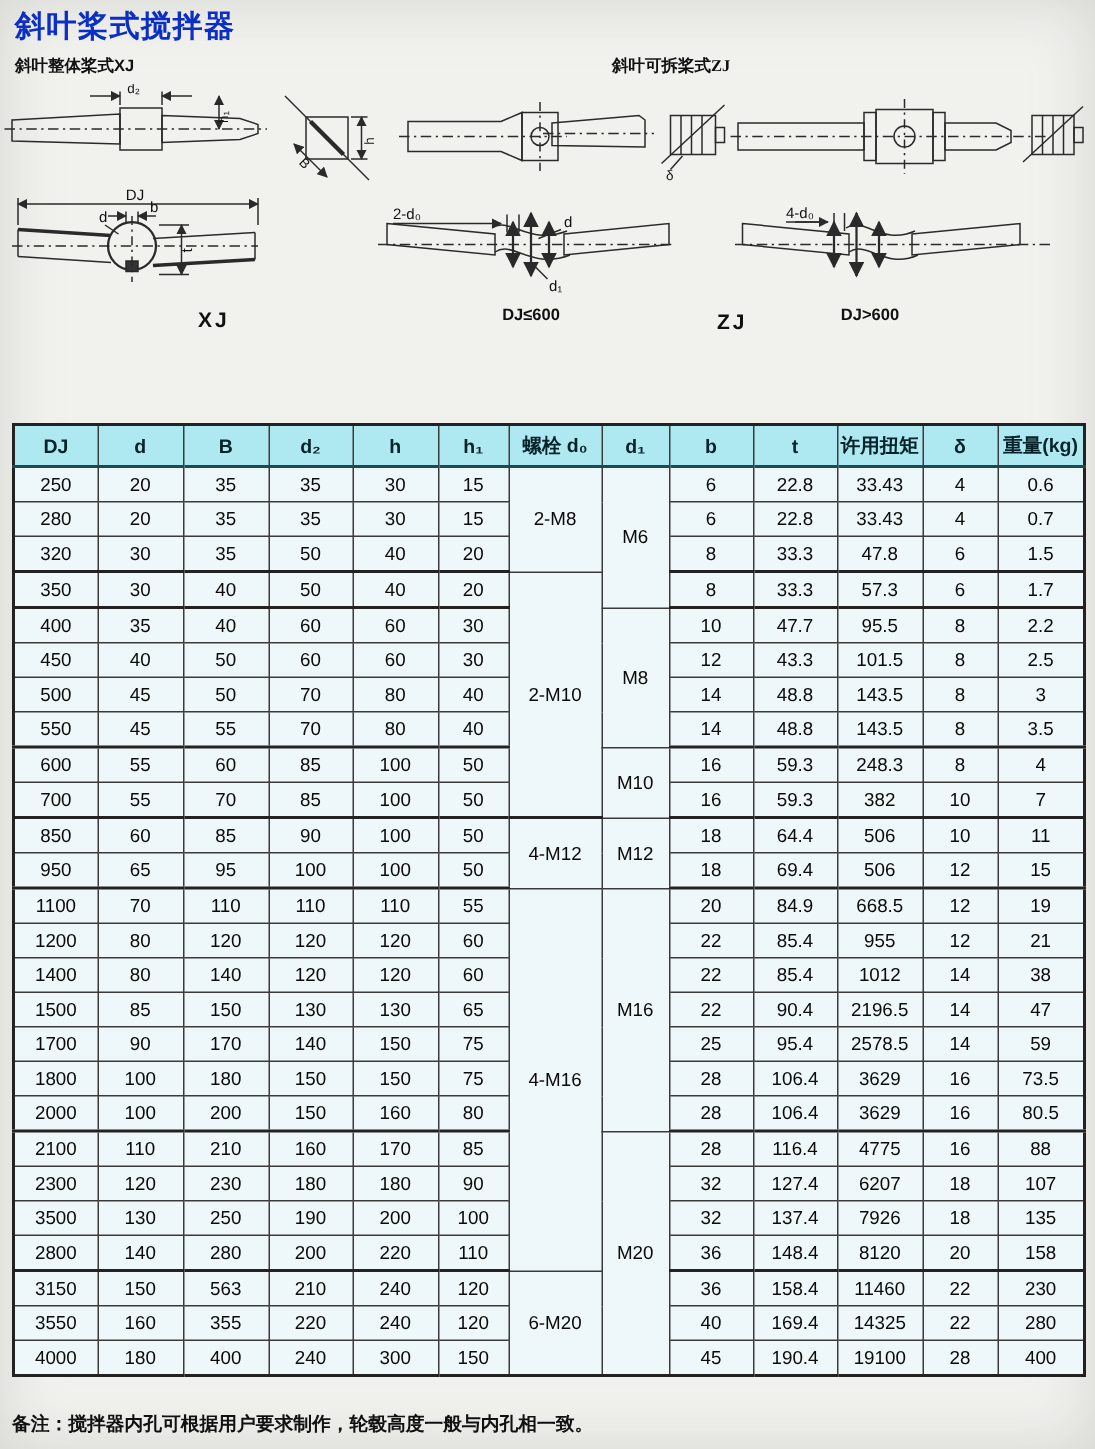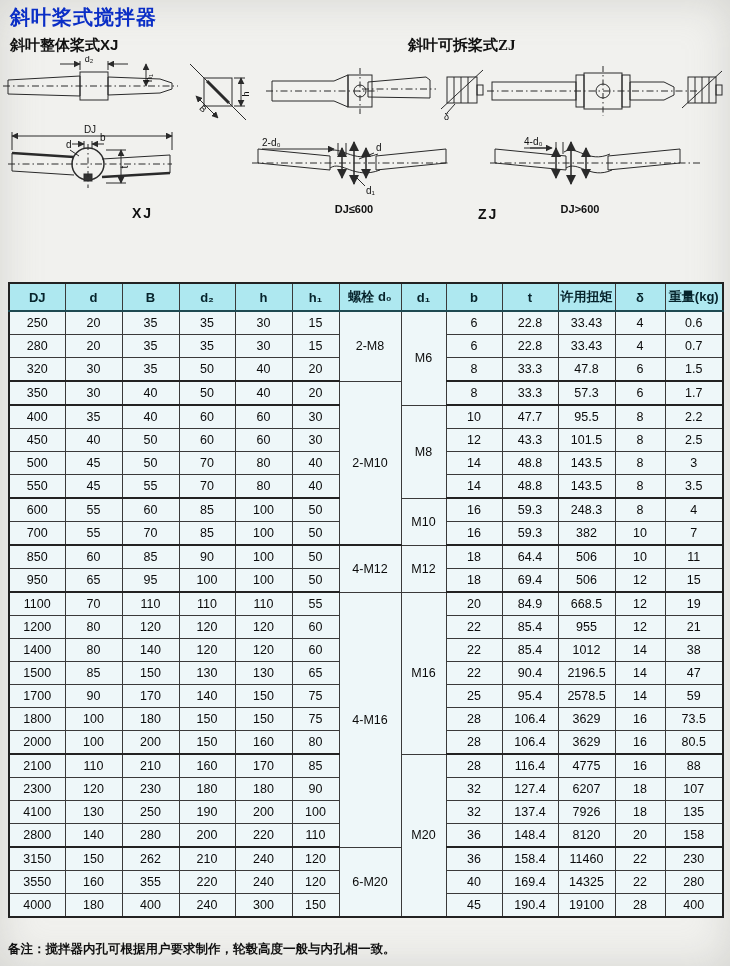--- a/index.html
+++ b/index.html
@@ -2,21 +2,21 @@
 <html><head>
 <meta charset="utf-8">
 <style>
   html,body{margin:0;padding:0;}
   body{font-family:"Liberation Sans","DejaVu Sans",sans-serif;background:#e8e8e6;}
   #page{position:relative;width:730px;height:966px;background:#f1f1ee;overflow:hidden;margin:0 auto;
         box-shadow:inset 0 0 40px rgba(160,160,155,.35);}
   .blue-title{position:absolute;color:#0a2ec6;font-weight:bold;}
   #main-title{left:10px;top:4px;font-size:20px;letter-spacing:1px;}
   #table-title{left:8px;top:248px;font-size:19px;letter-spacing:1px;}
-  .sub-title{position:absolute;top:36px;font-size:15px;font-weight:bold;color:#111;}
+  .sub-title{position:absolute;top:36px;font-size:11px;font-weight:bold;color:#111;}
   #sub-left{left:10px;}
   #sub-right{left:408px;font-family:Liberation Serif, serif;}
   #drawings{position:absolute;left:0;top:56px;}
   #drawings text{fill:#111;font-family:"Liberation Sans",sans-serif;}
   #dim-table{position:absolute;left:8px;top:282px;border-collapse:collapse;table-layout:fixed;
              width:714px;background:#eef7f9;border:2px solid #222;}
   #dim-table th{background:#aee8f0;height:26px;font-size:13px;font-weight:bold;color:#06232b;
                 border:1px solid #3a3a3a;border-bottom:2px solid #1e4a52;padding:0;}
   #dim-table td{height:22px;font-size:12.5px;color:#0b0b0b;text-align:center;vertical-align:middle;
                 border:1px solid #3a3a3a;padding:0;}
@@ -483,21 +483,21 @@
           <td>180</td>
           <td>180</td>
           <td>90</td>
           <td>32</td>
           <td>127.4</td>
           <td>6207</td>
           <td>18</td>
           <td>107</td>
         </tr>
         <tr>
-          <td>4100</td>
+          <td>3500</td>
           <td>130</td>
           <td>250</td>
           <td>190</td>
           <td>200</td>
           <td>100</td>
           <td>32</td>
           <td>137.4</td>
           <td>7926</td>
           <td>18</td>
           <td>135</td>
@@ -511,21 +511,21 @@
           <td>110</td>
           <td>36</td>
           <td>148.4</td>
           <td>8120</td>
           <td>20</td>
           <td>158</td>
         </tr>
         <tr>
           <td>3150</td>
           <td>150</td>
-          <td>262</td>
+          <td>563</td>
           <td>210</td>
           <td>240</td>
           <td>120</td>
           <td rowspan="3">6-M20</td>
           <td>36</td>
           <td>158.4</td>
           <td>11460</td>
           <td>22</td>
           <td>230</td>
         </tr>

